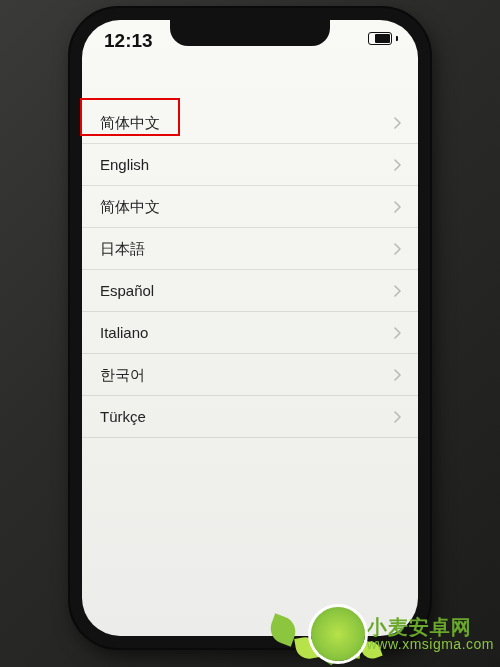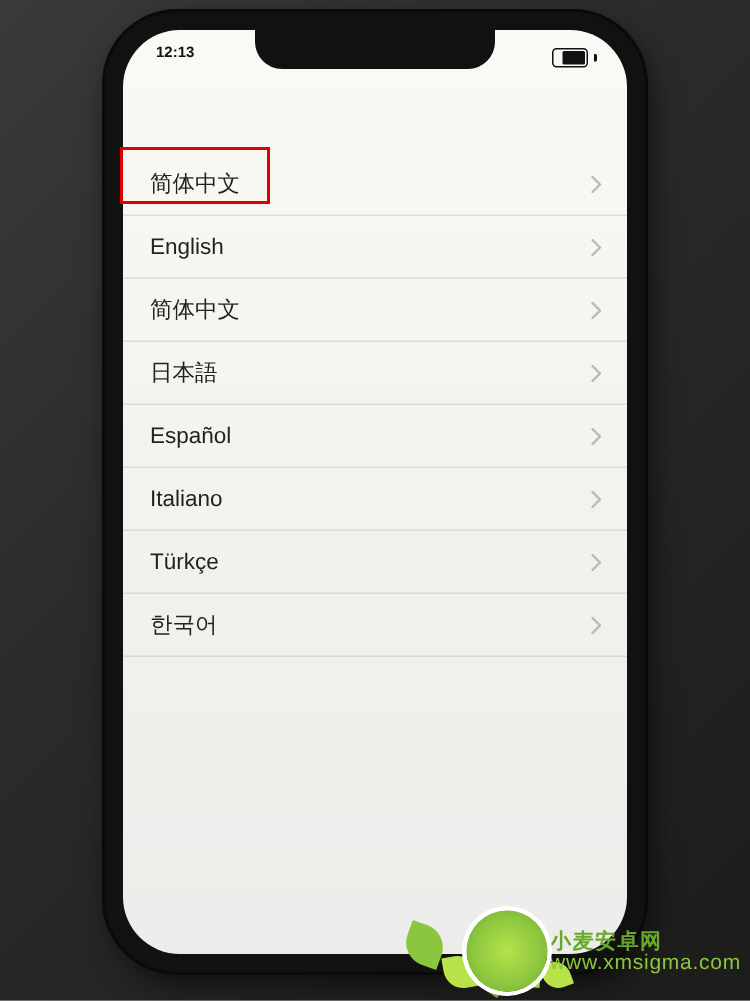--- a/index.html
+++ b/index.html
@@ -1,36 +1,36 @@
 <!DOCTYPE html>
 <html><head>
 <meta charset="utf-8">
 <style>
   html,body{margin:0;padding:0;width:500px;height:667px;overflow:hidden;font-family:-apple-system,Helvetica,Arial,sans-serif;}
   .bg{width:500px;height:667px;background:linear-gradient(135deg,#3a3a38 0%,#2b2b29 40%,#1c1c1a 100%);position:relative;}
   .phone{position:absolute;left:70px;top:8px;width:360px;height:640px;background:#111;border-radius:48px;box-shadow:0 0 0 2px #0a0a0a, 4px 8px 20px rgba(0,0,0,.6);}
   .screen{position:absolute;left:12px;top:12px;right:12px;bottom:12px;background:linear-gradient(180deg,#f9f9f6 0%,#f2f2ee 50%,#ececea 100%);border-radius:38px;overflow:hidden;}
   .notch{position:absolute;top:0;left:50%;transform:translateX(-50%);width:160px;height:26px;background:#111;border-radius:0 0 18px 18px;z-index:10;}
   .status{position:relative;height:40px;}
-  .time{position:absolute;left:22px;top:10px;font-size:10px;font-weight:600;color:#111;}
+  .time{position:absolute;left:22px;top:10px;font-size:19px;font-weight:600;color:#111;}
   .batt{position:absolute;right:20px;top:12px;display:flex;align-items:center;gap:4px;}
   .batt-body{width:22px;height:11px;border:1px solid #111;border-radius:3px;position:relative;}
   .batt-fill{position:absolute;right:1px;top:1px;bottom:1px;width:70%;background:#111;border-radius:1px;}
   .batt-tip{width:2px;height:5px;background:#111;border-radius:0 1px 1px 0;}
   .list{margin-top:42px;}
   .row{position:relative;height:41px;line-height:41px;padding:0 18px 0 18px;font-size:15px;color:#222;border-bottom:1px solid rgba(0,0,0,.10);}
   .row .chev{position:absolute;right:16px;top:50%;transform:translateY(-50%);}
   .chev svg{display:block;}
   .hl{position:absolute;border:2px solid #e20000;pointer-events:none;z-index:5;}
   
   .wm{position:absolute;right:6px;bottom:6px;display:flex;align-items:center;gap:2px;}
   .wm-badge{width:54px;height:54px;border-radius:50%;background:radial-gradient(circle at 50% 50%,#b7e24a 0%,#8cc63f 60%,#6aa82c 100%);position:relative;box-shadow:0 0 0 3px #fff;}
   .wm-badge:before,.wm-badge:after{content:"";position:absolute;border-radius:50%;}
   .wm-text{display:flex;flex-direction:column;line-height:1;}
-  .wm-cn{font-size:14px;font-weight:700;color:#6aa82c;letter-spacing:1px;}
+  .wm-cn{font-size:20px;font-weight:700;color:#6aa82c;letter-spacing:1px;}
   .wm-en{font-size:14px;color:#8cc63f;letter-spacing:.5px;}
   .leaves{position:absolute;right:110px;bottom:0;width:120px;height:50px;}
   .leaf{position:absolute;width:26px;height:26px;background:#8cc63f;border-radius:0 60% 0 60%;transform:rotate(20deg);}
   .leaf.l2{left:24px;bottom:6px;background:#b7e24a;transform:rotate(-10deg) scale(.85);}
   .leaf.l3{left:46px;bottom:2px;background:#6aa82c;transform:rotate(35deg) scale(.75);}
   .leaf.l4{left:66px;bottom:8px;background:#9ed63f;transform:rotate(5deg) scale(.9);}
   .leaf.l5{left:88px;bottom:4px;background:#b7e24a;transform:rotate(-20deg) scale(.7);}
 </style>
 </head>
 <body>
@@ -75,26 +75,26 @@
           <div class="row"><span>Español</span><span class="chev">
               <svg width="8" height="12" viewBox="0 0 8 12">
                 <path d="M1 1l5 5-5 5" stroke="#b9b9b6" stroke-width="1.6" fill="none" stroke-linecap="round" stroke-linejoin="round"></path>
               </svg>
             </span></div>
           <div class="row"><span>Italiano</span><span class="chev">
               <svg width="8" height="12" viewBox="0 0 8 12">
                 <path d="M1 1l5 5-5 5" stroke="#b9b9b6" stroke-width="1.6" fill="none" stroke-linecap="round" stroke-linejoin="round"></path>
               </svg>
             </span></div>
-          <div class="row"><span>Türkçe</span><span class="chev">
+          <div class="row"><span>한국어</span><span class="chev">
               <svg width="8" height="12" viewBox="0 0 8 12">
                 <path d="M1 1l5 5-5 5" stroke="#b9b9b6" stroke-width="1.6" fill="none" stroke-linecap="round" stroke-linejoin="round"></path>
               </svg>
             </span></div>
-          <div class="row"><span>한국어</span><span class="chev">
+          <div class="row"><span>Türkçe</span><span class="chev">
               <svg width="8" height="12" viewBox="0 0 8 12">
                 <path d="M1 1l5 5-5 5" stroke="#b9b9b6" stroke-width="1.6" fill="none" stroke-linecap="round" stroke-linejoin="round"></path>
               </svg>
             </span></div>
         </div>
 
     </div>
   </div>
 
   <div class="hl" id="hl" style="left: 80px; top: 98px; width: 96px; height: 34px;"></div>

